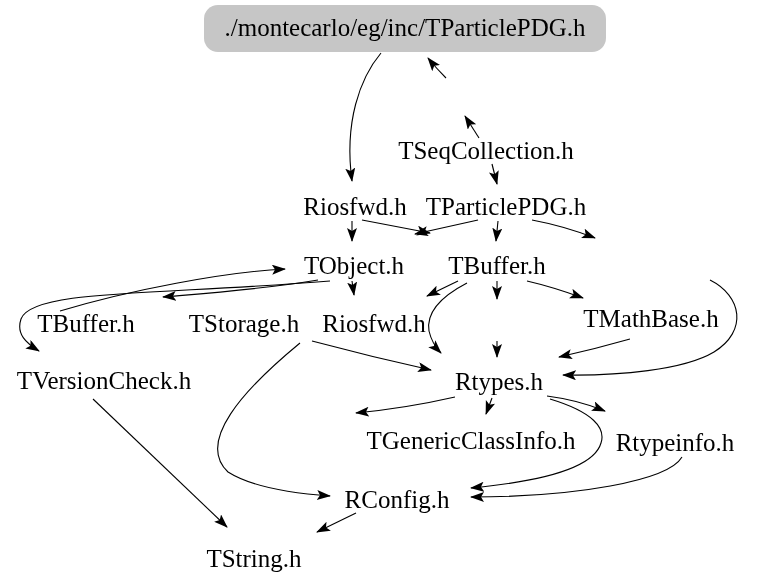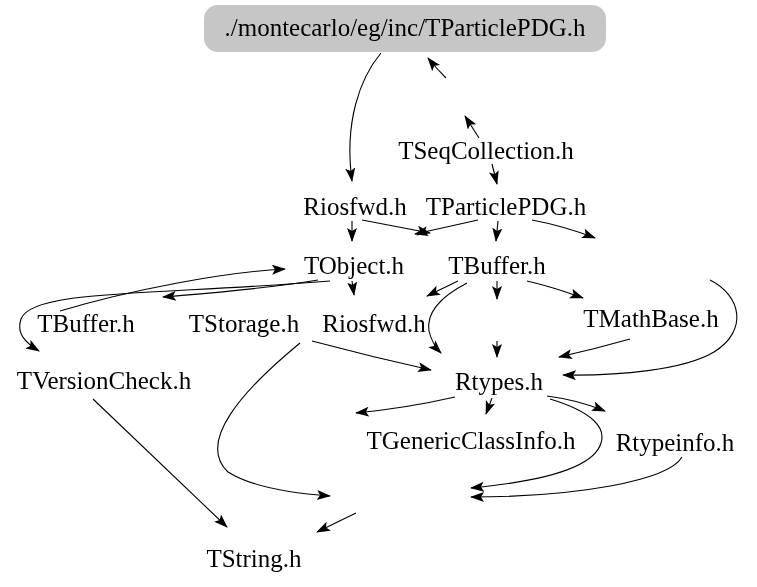--- a/index.html
+++ b/index.html
@@ -114,15 +114,16 @@
   <div class="node" style="left:354px;top:266px">TObject.h</div>
   <div class="node" style="left:497px;top:266px">TBuffer.h</div>
   <div class="node" style="left:86px;top:324px">TBuffer.h</div>
   <div class="node" style="left:244px;top:324px">TStorage.h</div>
   <div class="node" style="left:374px;top:324px">Riosfwd.h</div>
   <div class="node" style="left:651px;top:319px">TMathBase.h</div>
   <div class="node" style="left:104px;top:381px">TVersionCheck.h</div>
   <div class="node" style="left:499px;top:382px">Rtypes.h</div>
   <div class="node" style="left:471px;top:441px">TGenericClassInfo.h</div>
   <div class="node" style="left:675px;top:443px">Rtypeinfo.h</div>
+  <div class="node" style="left:397px;top:500px">RConfig.h</div>
   <div class="node" style="left:254px;top:559px">TString.h</div>
 
 </div>
 
 </body></html>

